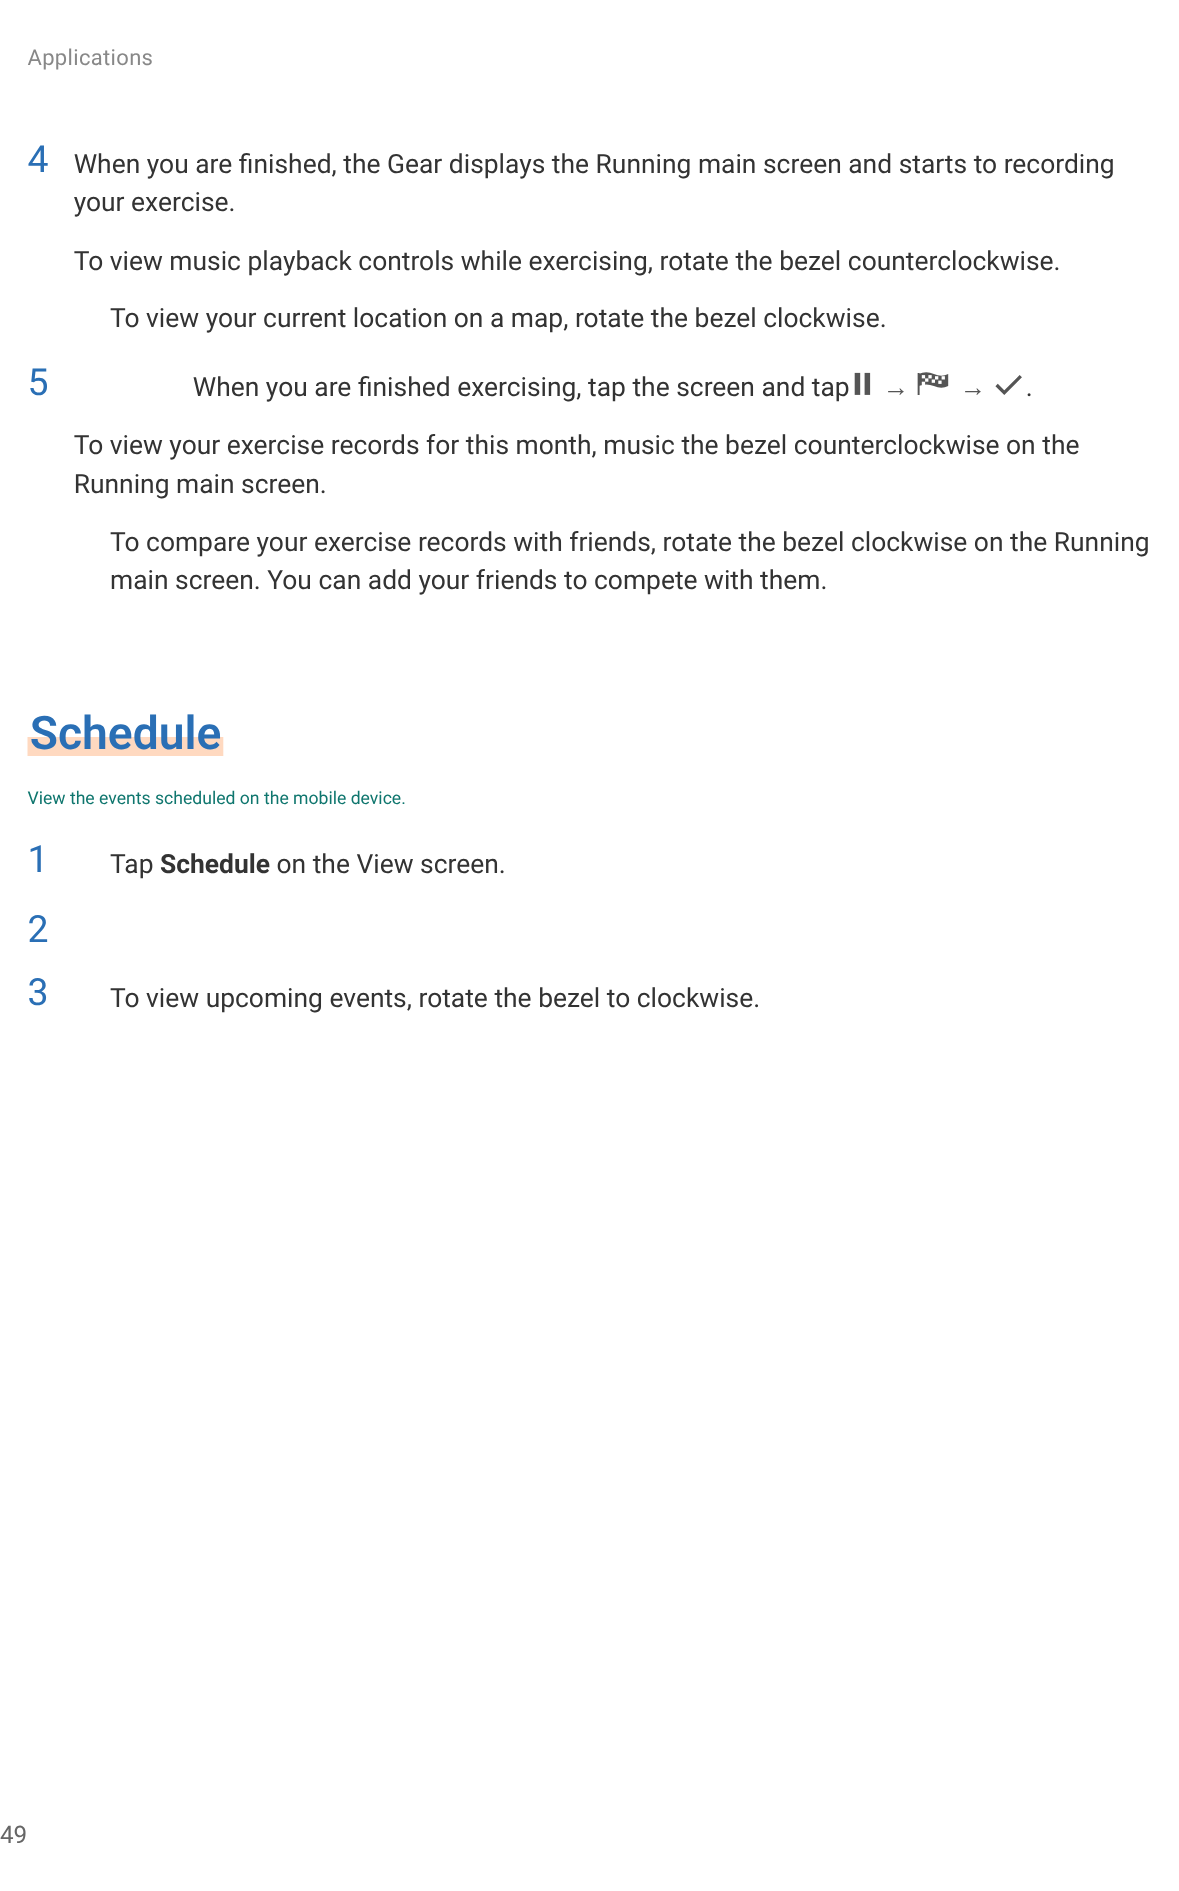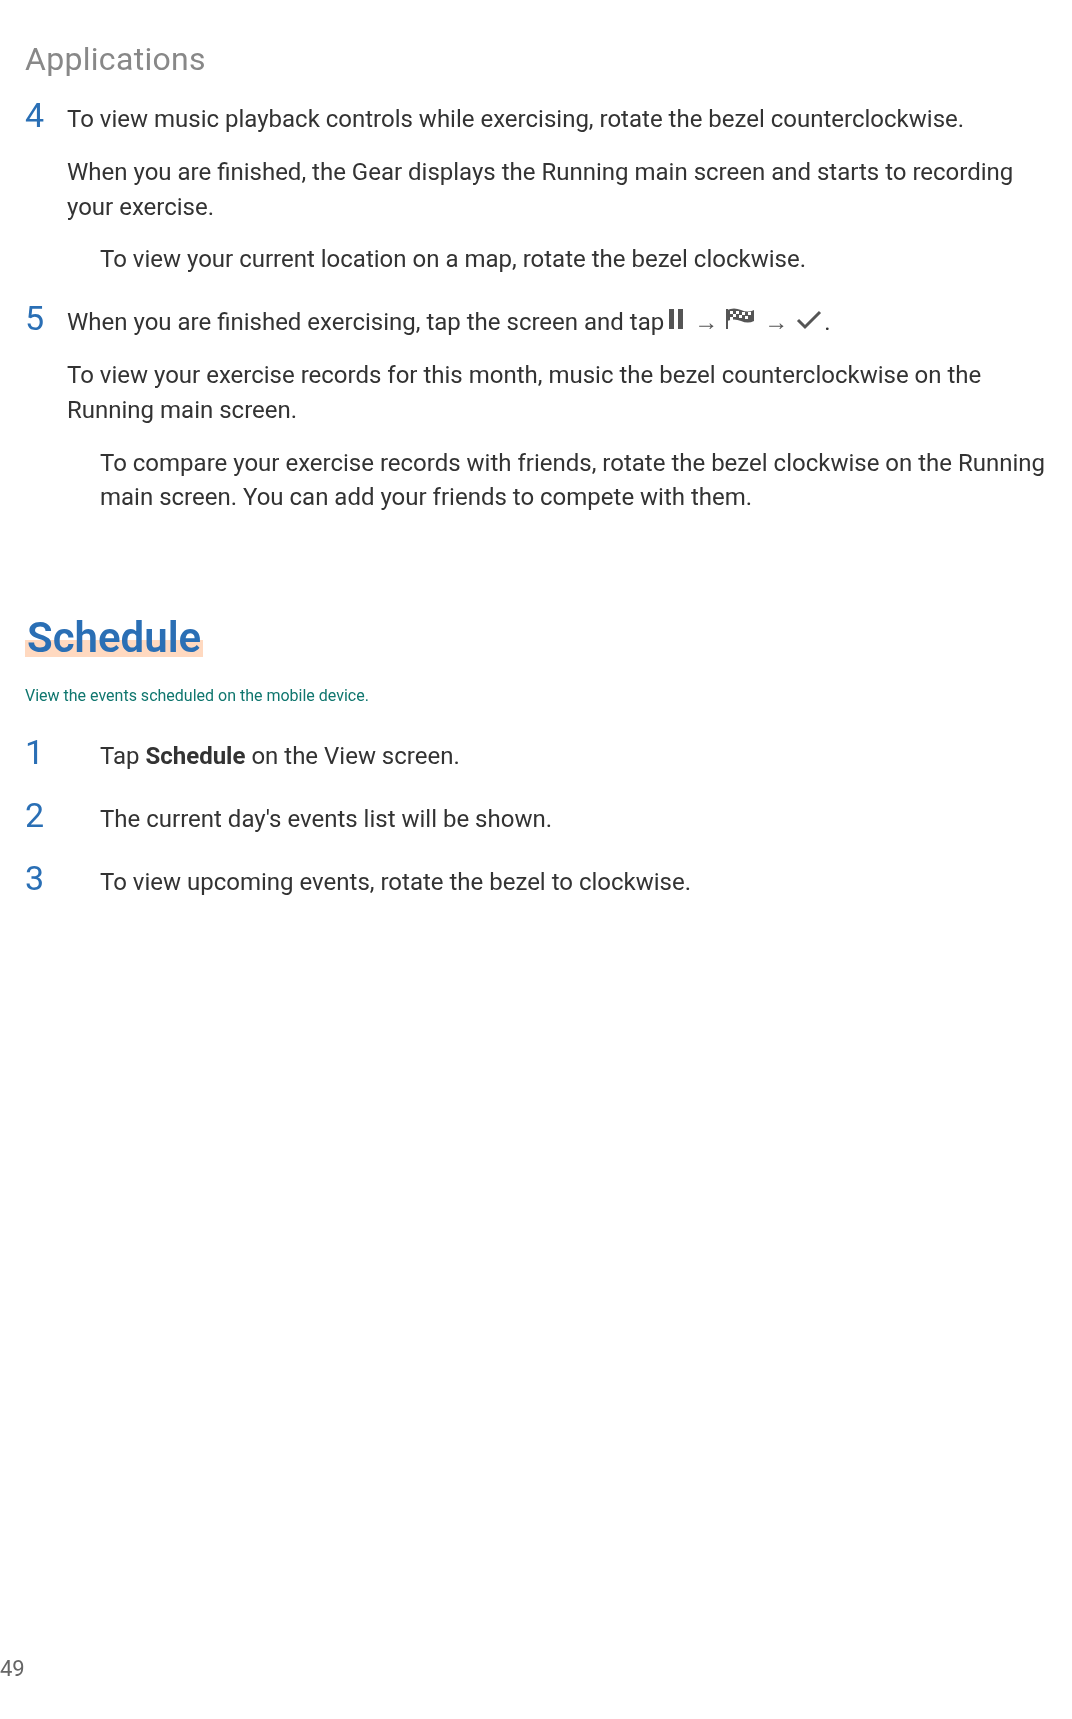--- a/index.html
+++ b/index.html
@@ -15,23 +15,23 @@
       position: relative;
       color: #333;
     }
     .page {
       padding: 40px 25px 0 25px;
       position: relative;
       height: 100%;
     }
     .header-title {
       color: #888;
-      font-size: 32px;
+      font-size: 20px;
       font-weight: 400;
-      margin-bottom: 24px;
+      margin-bottom: 68px;
       letter-spacing: 0.3px;
     }
     .numbered-item {
       display: flex;
       margin-bottom: 28px;
     }
     .step-number {
       color: #2a6fb5;
       font-size: 34px;
       font-weight: 400;
@@ -94,34 +94,35 @@
       color: #666;
     }
     .icon-text-line {
       display: flex;
       flex-wrap: wrap;
       align-items: center;
       font-size: 24px;
       line-height: 1.45;
       color: #333;
       margin-bottom: 18px;
+      justify-content: center;
     }
   </style>
 </head>
 <body>
 
 <div class="page">
   <div class="header-title">Applications</div>
 
   
   <div class="numbered-item">
     <div class="step-number">4</div>
     <div class="step-content">
+      <p>When you are finished, the Gear displays the Running main screen and starts to recording your exercise.</p>
       <p>To view music playback controls while exercising, rotate the bezel counterclockwise.</p>
-      <p>When you are finished, the Gear displays the Running main screen and starts to recording your exercise.</p>
       <p>To view your current location on a map, rotate the bezel clockwise.</p>
     </div>
   </div>
 
   
   <div class="numbered-item">
     <div class="step-number">5</div>
     <div class="step-content">
       <p class="icon-text-line">
         <span>When you are finished exercising, tap the screen and tap </span>
@@ -170,21 +171,20 @@
       <p>
         <span>Tap </span><span class="bold">Schedule</span><span> on the View screen.</span>
       </p>
     </div>
   </div>
 
   
   <div class="numbered-item">
     <div class="step-number">2</div>
     <div class="step-content">
-      <p>The current day's events list will be shown.</p>
     </div>
   </div>
 
   
   <div class="numbered-item">
     <div class="step-number">3</div>
     <div class="step-content">
       <p>To view upcoming events, rotate the bezel to clockwise.</p>
     </div>
   </div>

